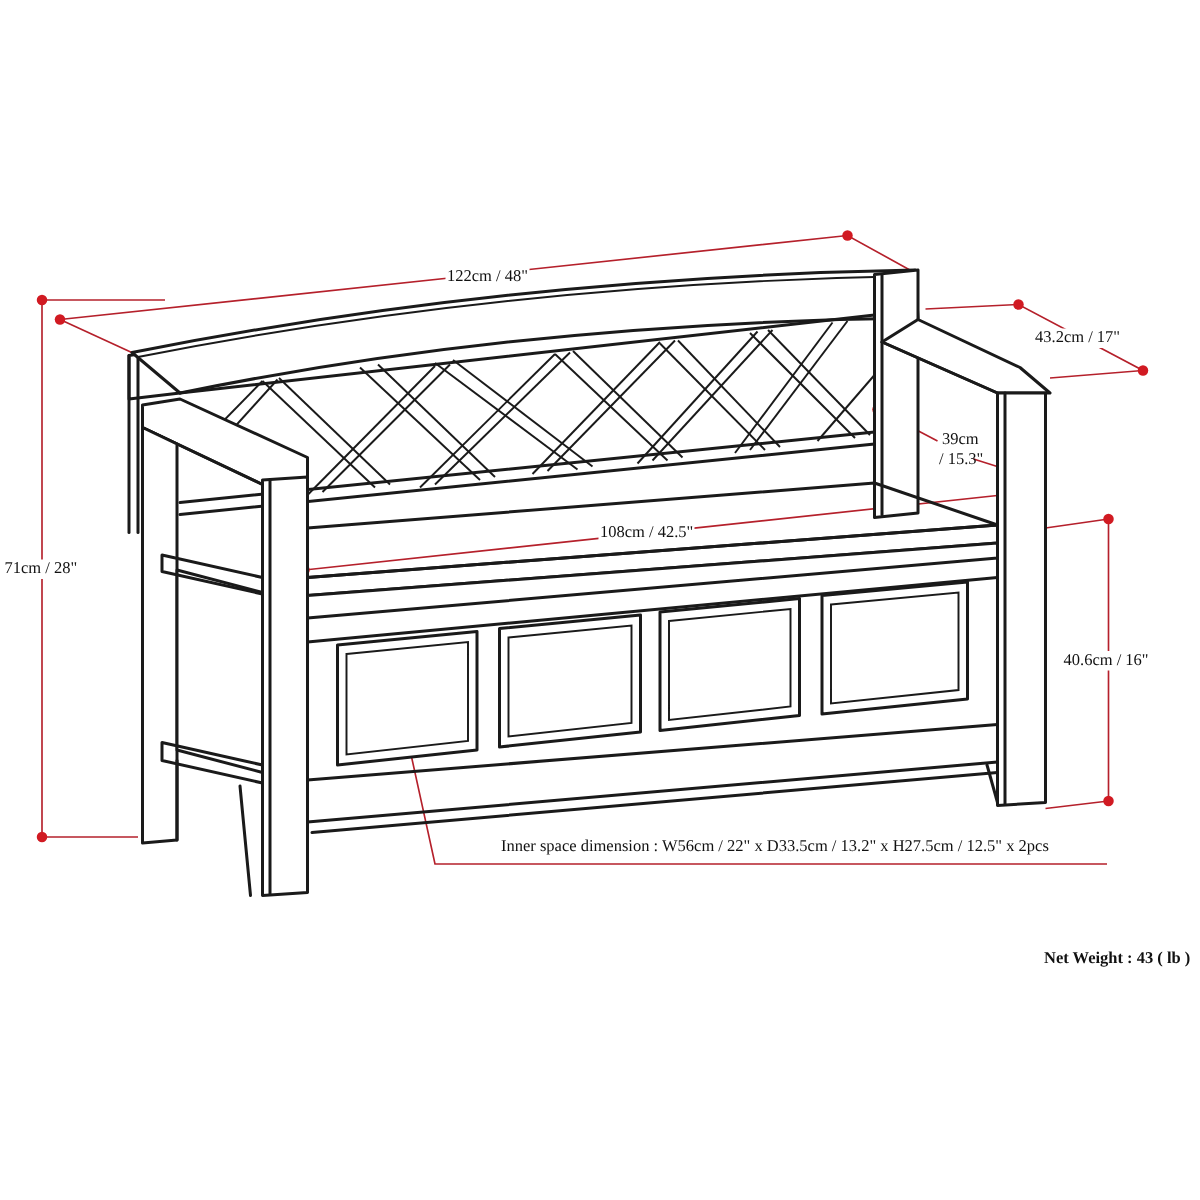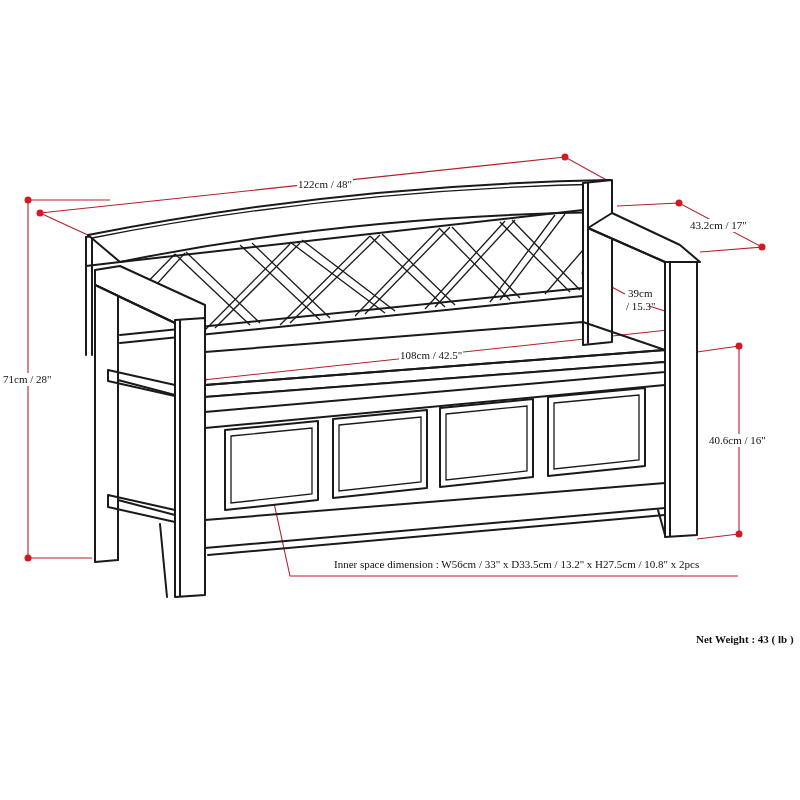--- a/index.html
+++ b/index.html
@@ -154,14 +154,14 @@
   </g>
 </svg>
 
 <div class="label" style="left:297px; top:178px;">122cm / 48"</div>
 <div class="label" style="left:689px; top:219px;">43.2cm / 17"</div>
 <div class="label" style="left:2px; top:373px;">71cm / 28"</div>
 <div class="label nobg" style="left:627px; top:287px;">39cm</div>
 <div class="label nobg" style="left:625px; top:300px;">/ 15.3"</div>
 <div class="label" style="left:399px; top:349px;">108cm / 42.5"</div>
 <div class="label" style="left:708px; top:434px;">40.6cm / 16"</div>
-<div class="label nobg" style="left:333px; top:558px;">Inner space dimension : W56cm / 33" x D33.5cm / 13.2" x H27.5cm / 10.8" x 2pcs</div>
+<div class="label nobg" style="left:333px; top:558px;">Inner space dimension : W56cm / 22" x D33.5cm / 13.2" x H27.5cm / 12.5" x 2pcs</div>
 <div class="label net" style="left:695px; top:633px;">Net Weight : 43 ( lb )</div>
 
 </body></html>

